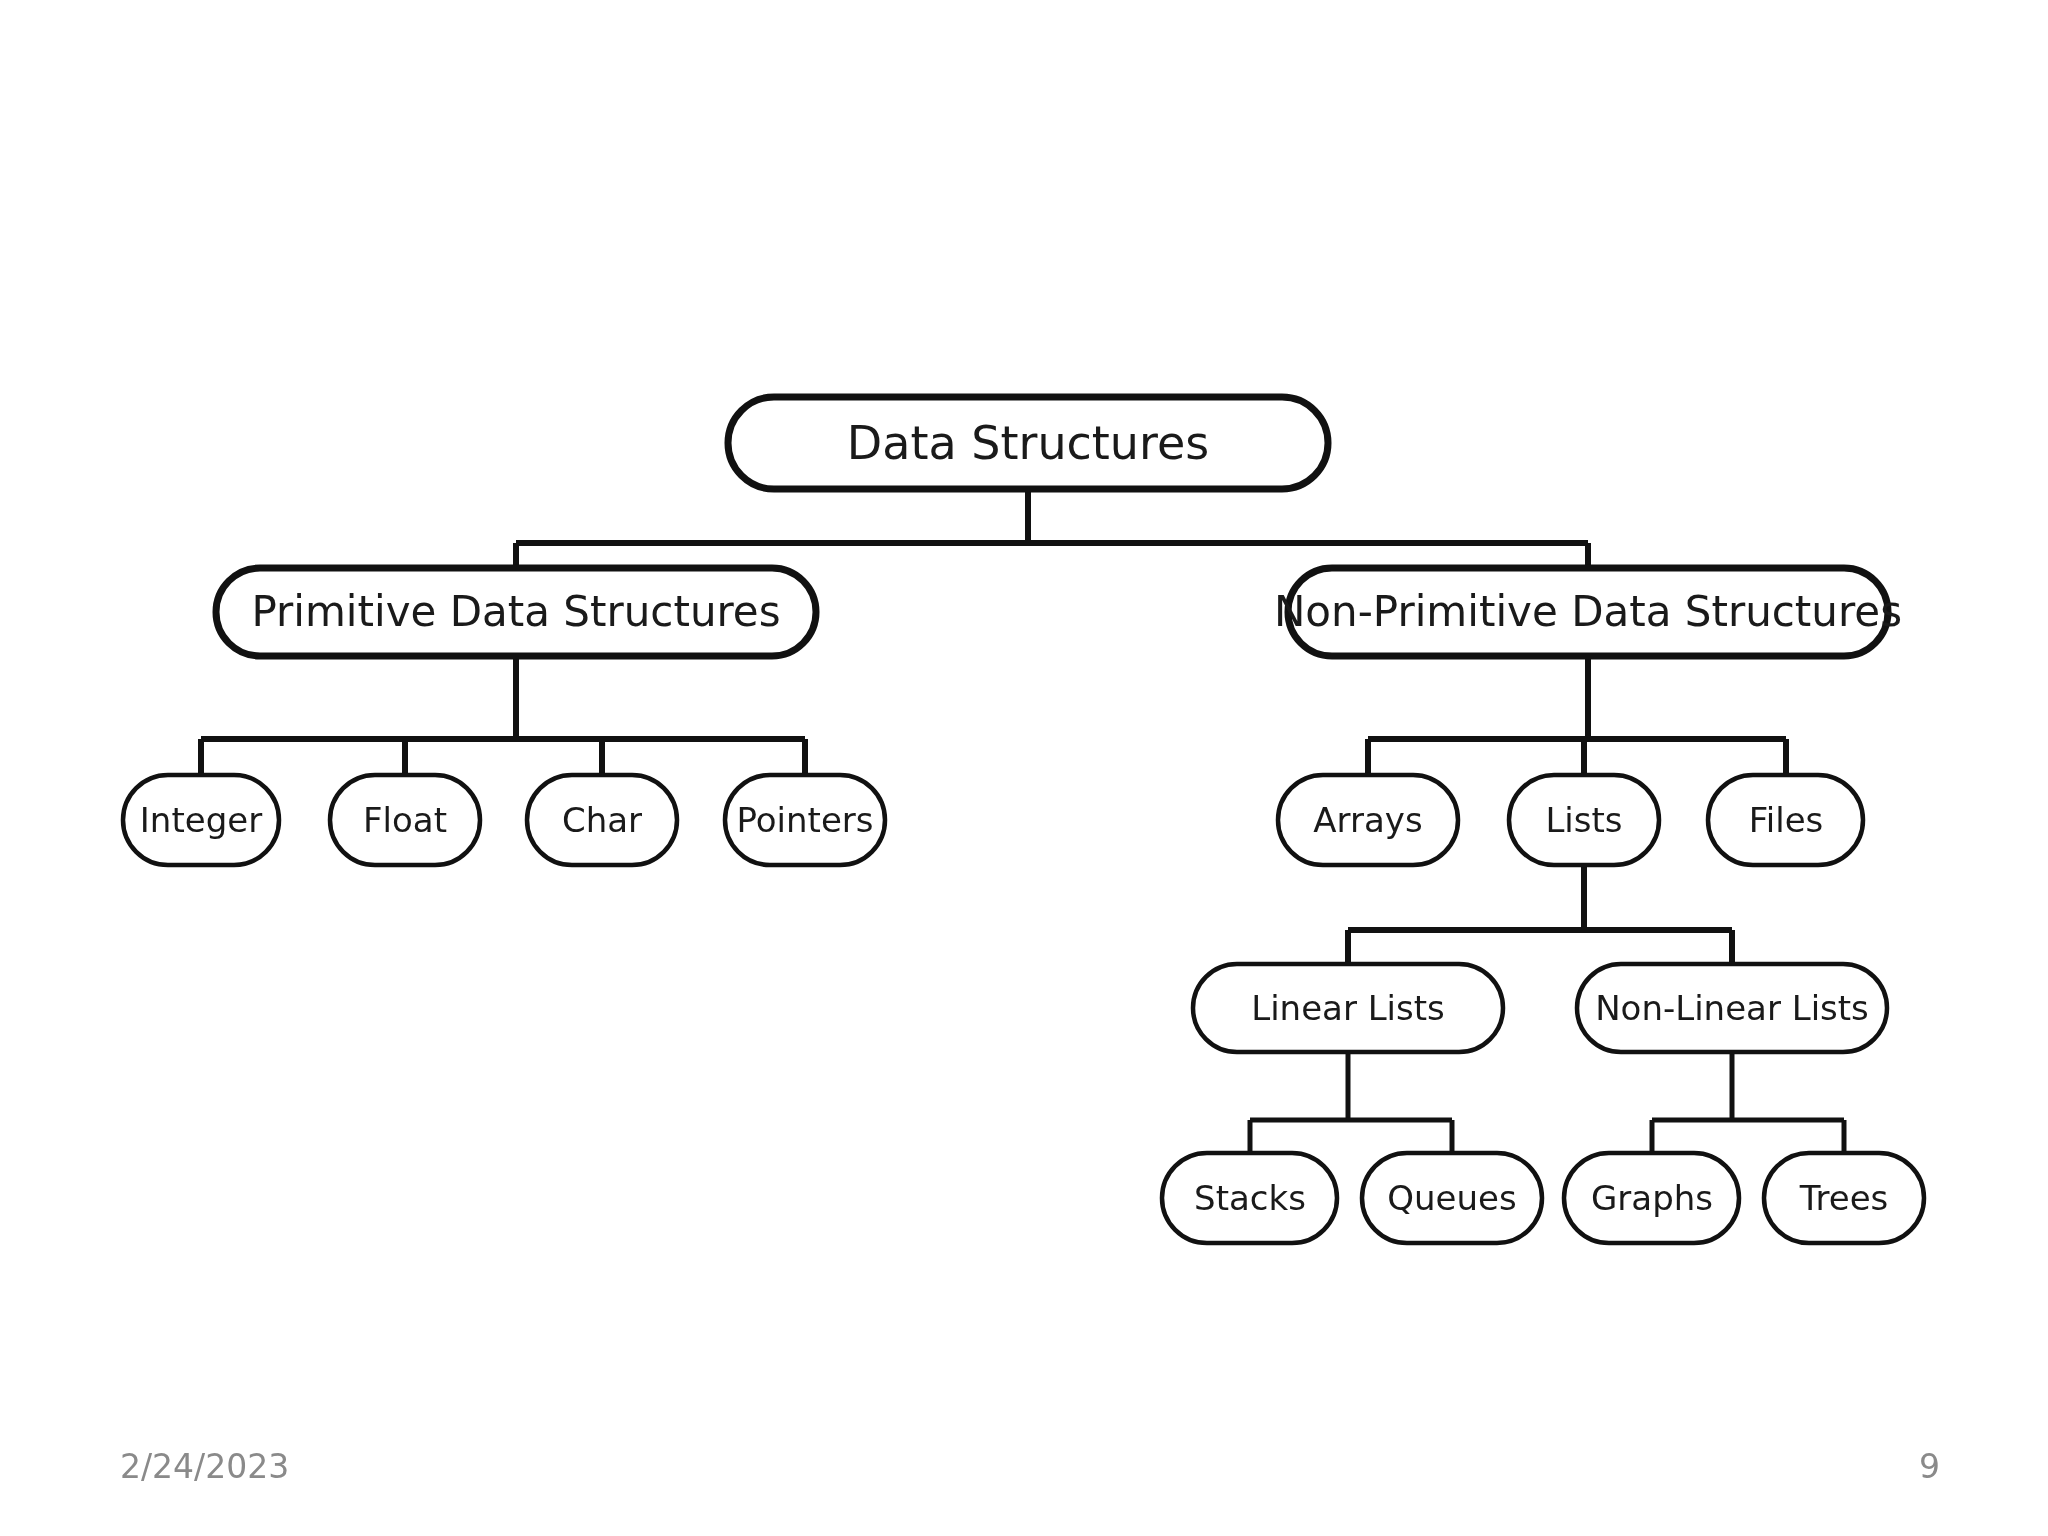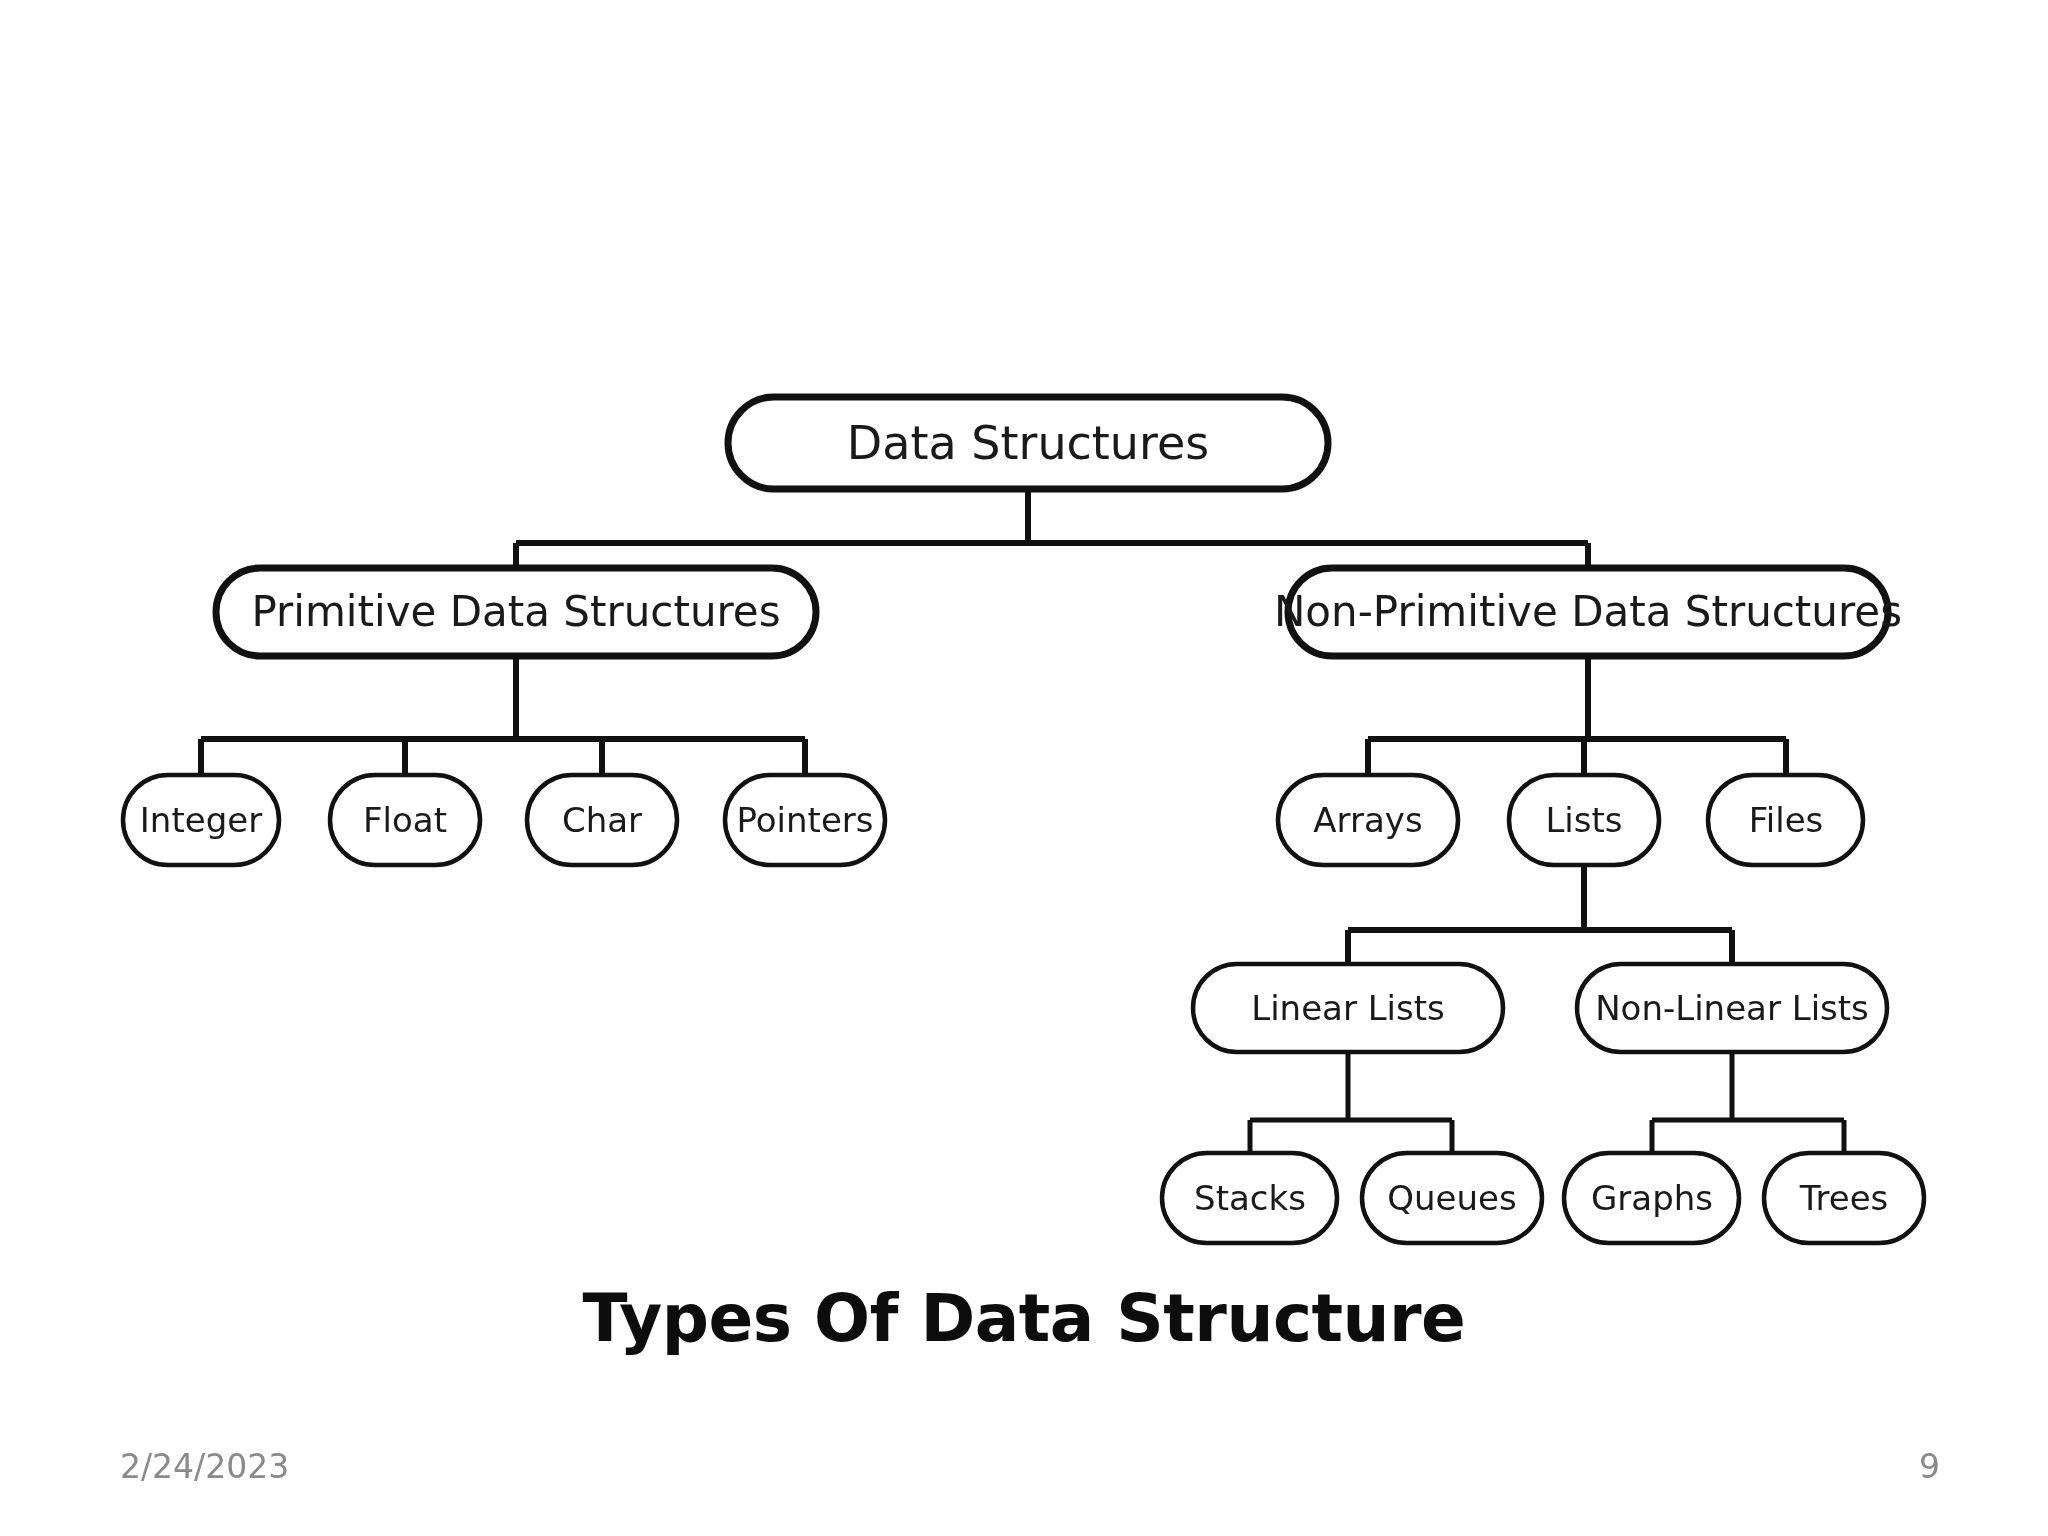--- a/index.html
+++ b/index.html
@@ -222,18 +222,17 @@
 
         <g>
           <rect class="node-shape lvl3" x="1764" y="1153" width="160" height="90" rx="45" ry="45"></rect>
           <text class="node-label lvl3" x="1844" y="1200">Trees</text>
         </g>
 
       </g>
     </svg>
   </div>
 
-  <div id="caption">Types Of Data Structure</div>
 
   <div id="footer-date">2/24/2023</div>
   <div id="footer-page">9</div>
 
 </div>
 
 </body></html>

